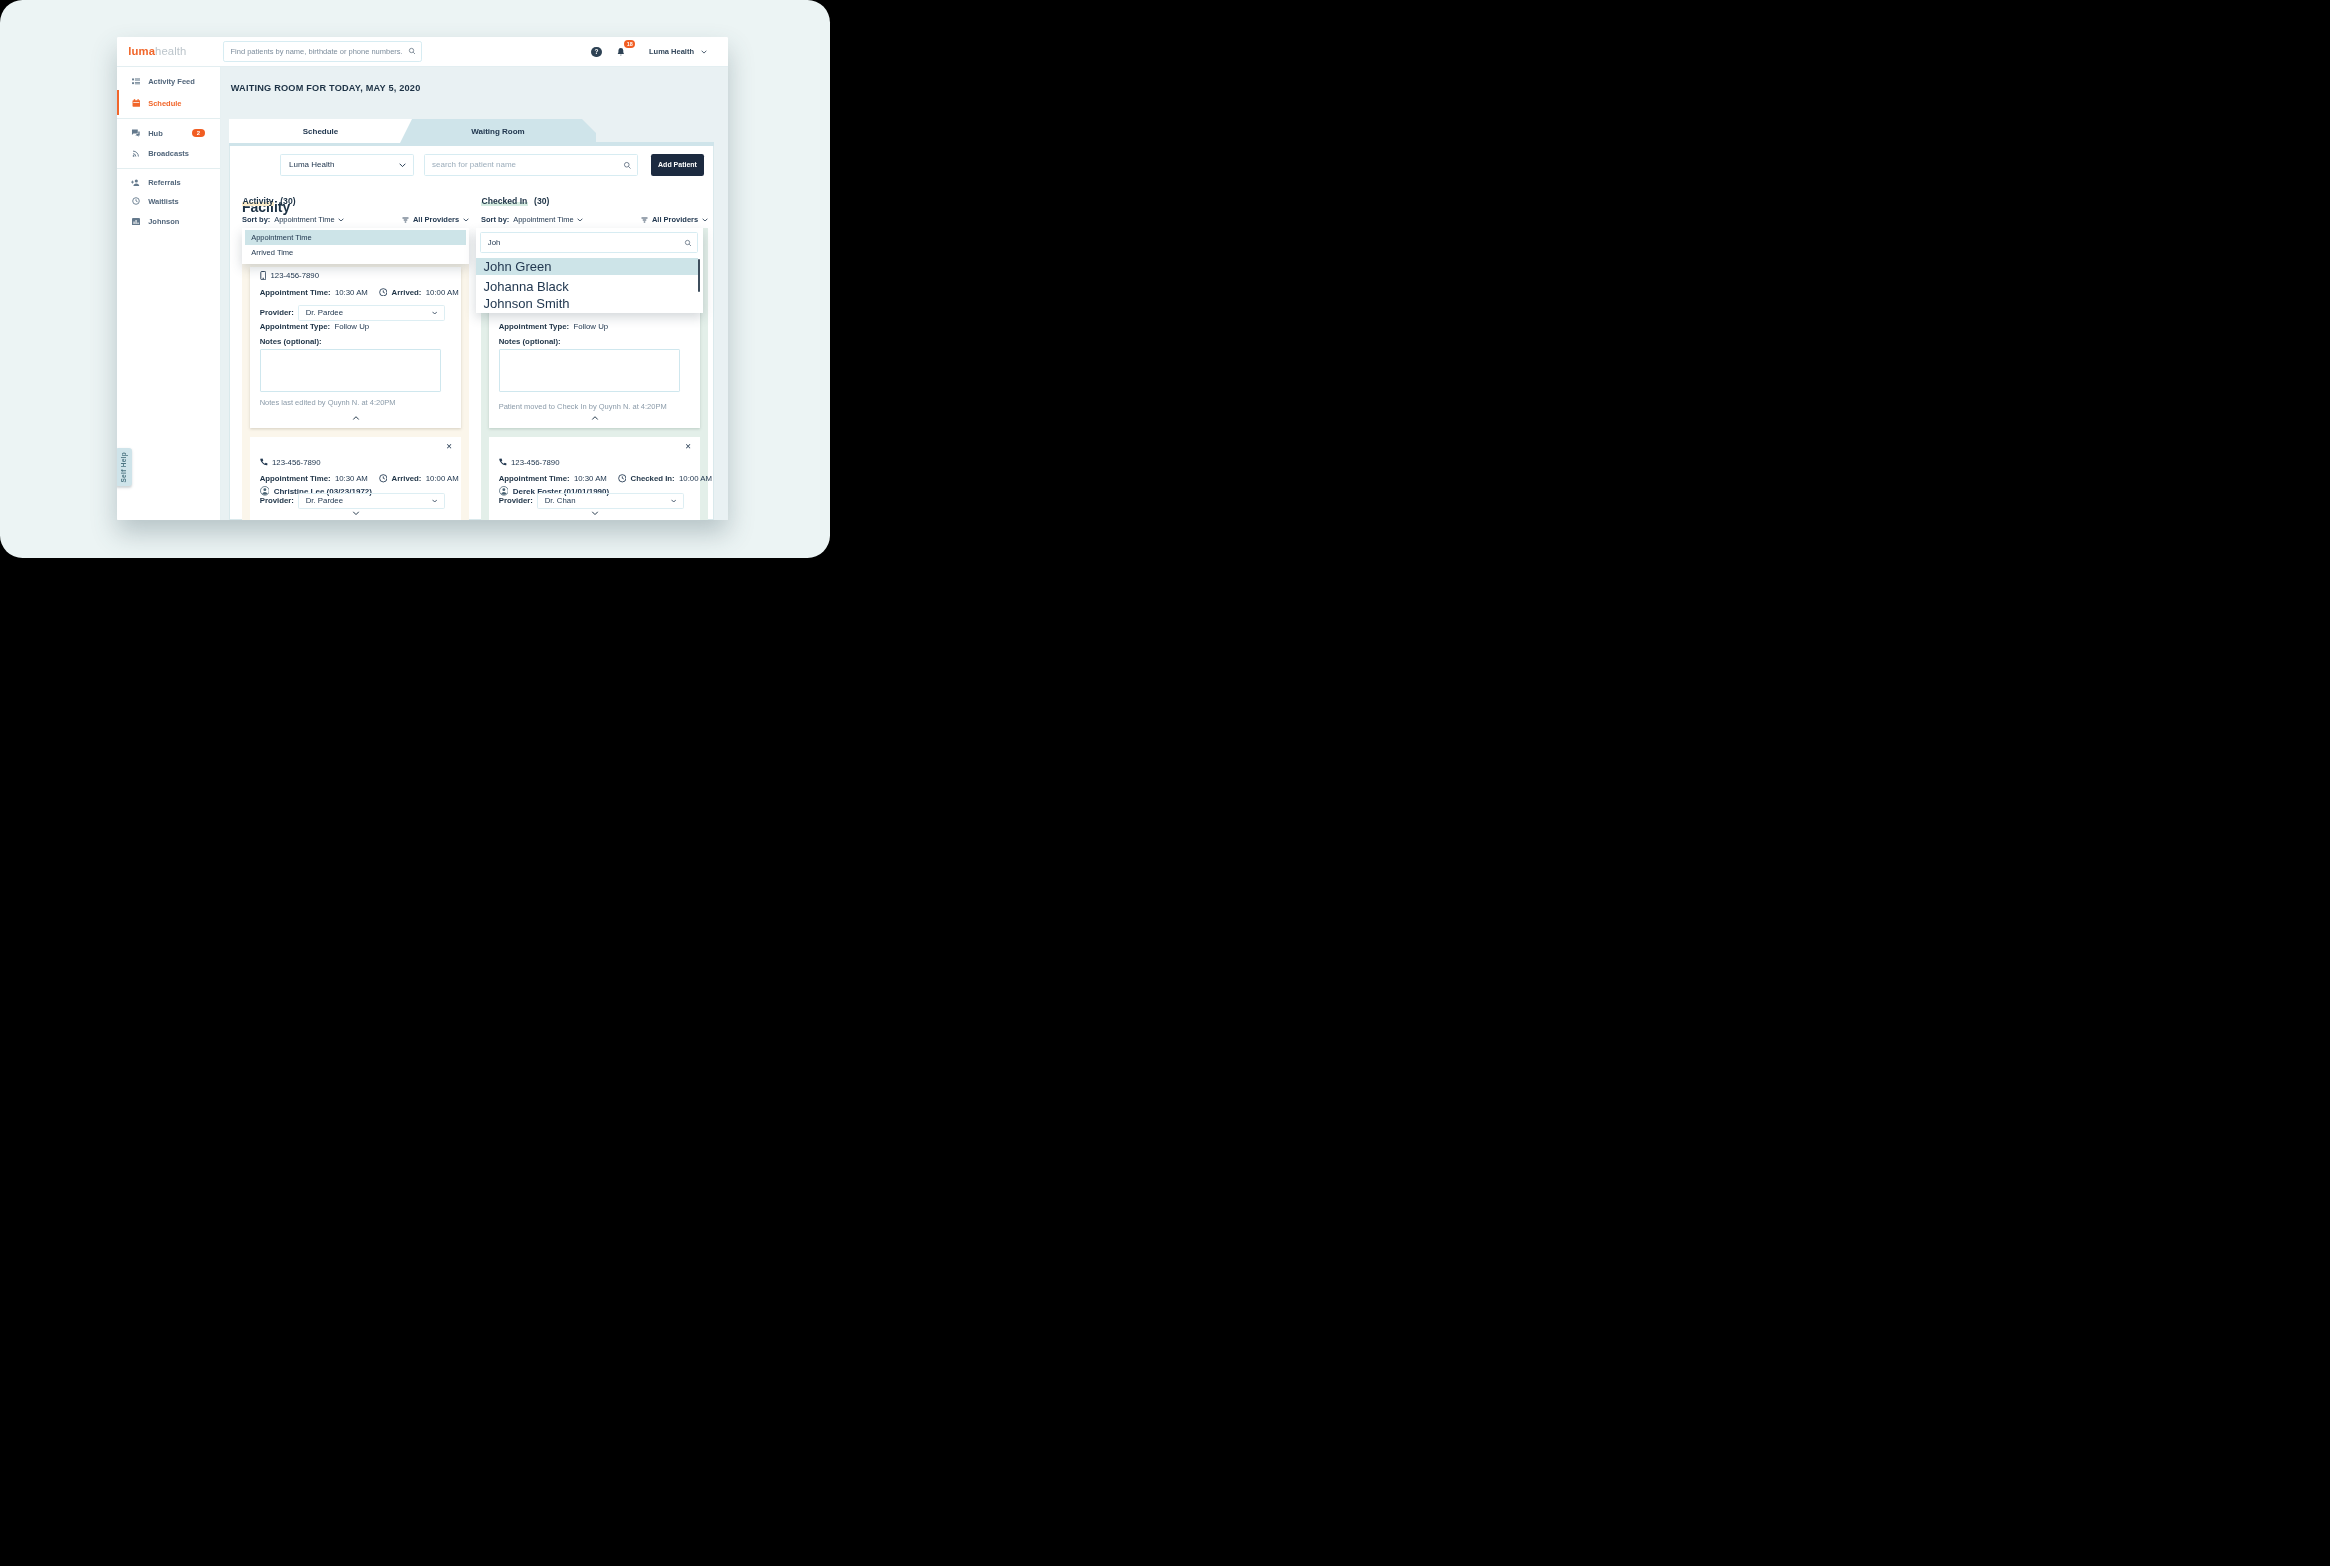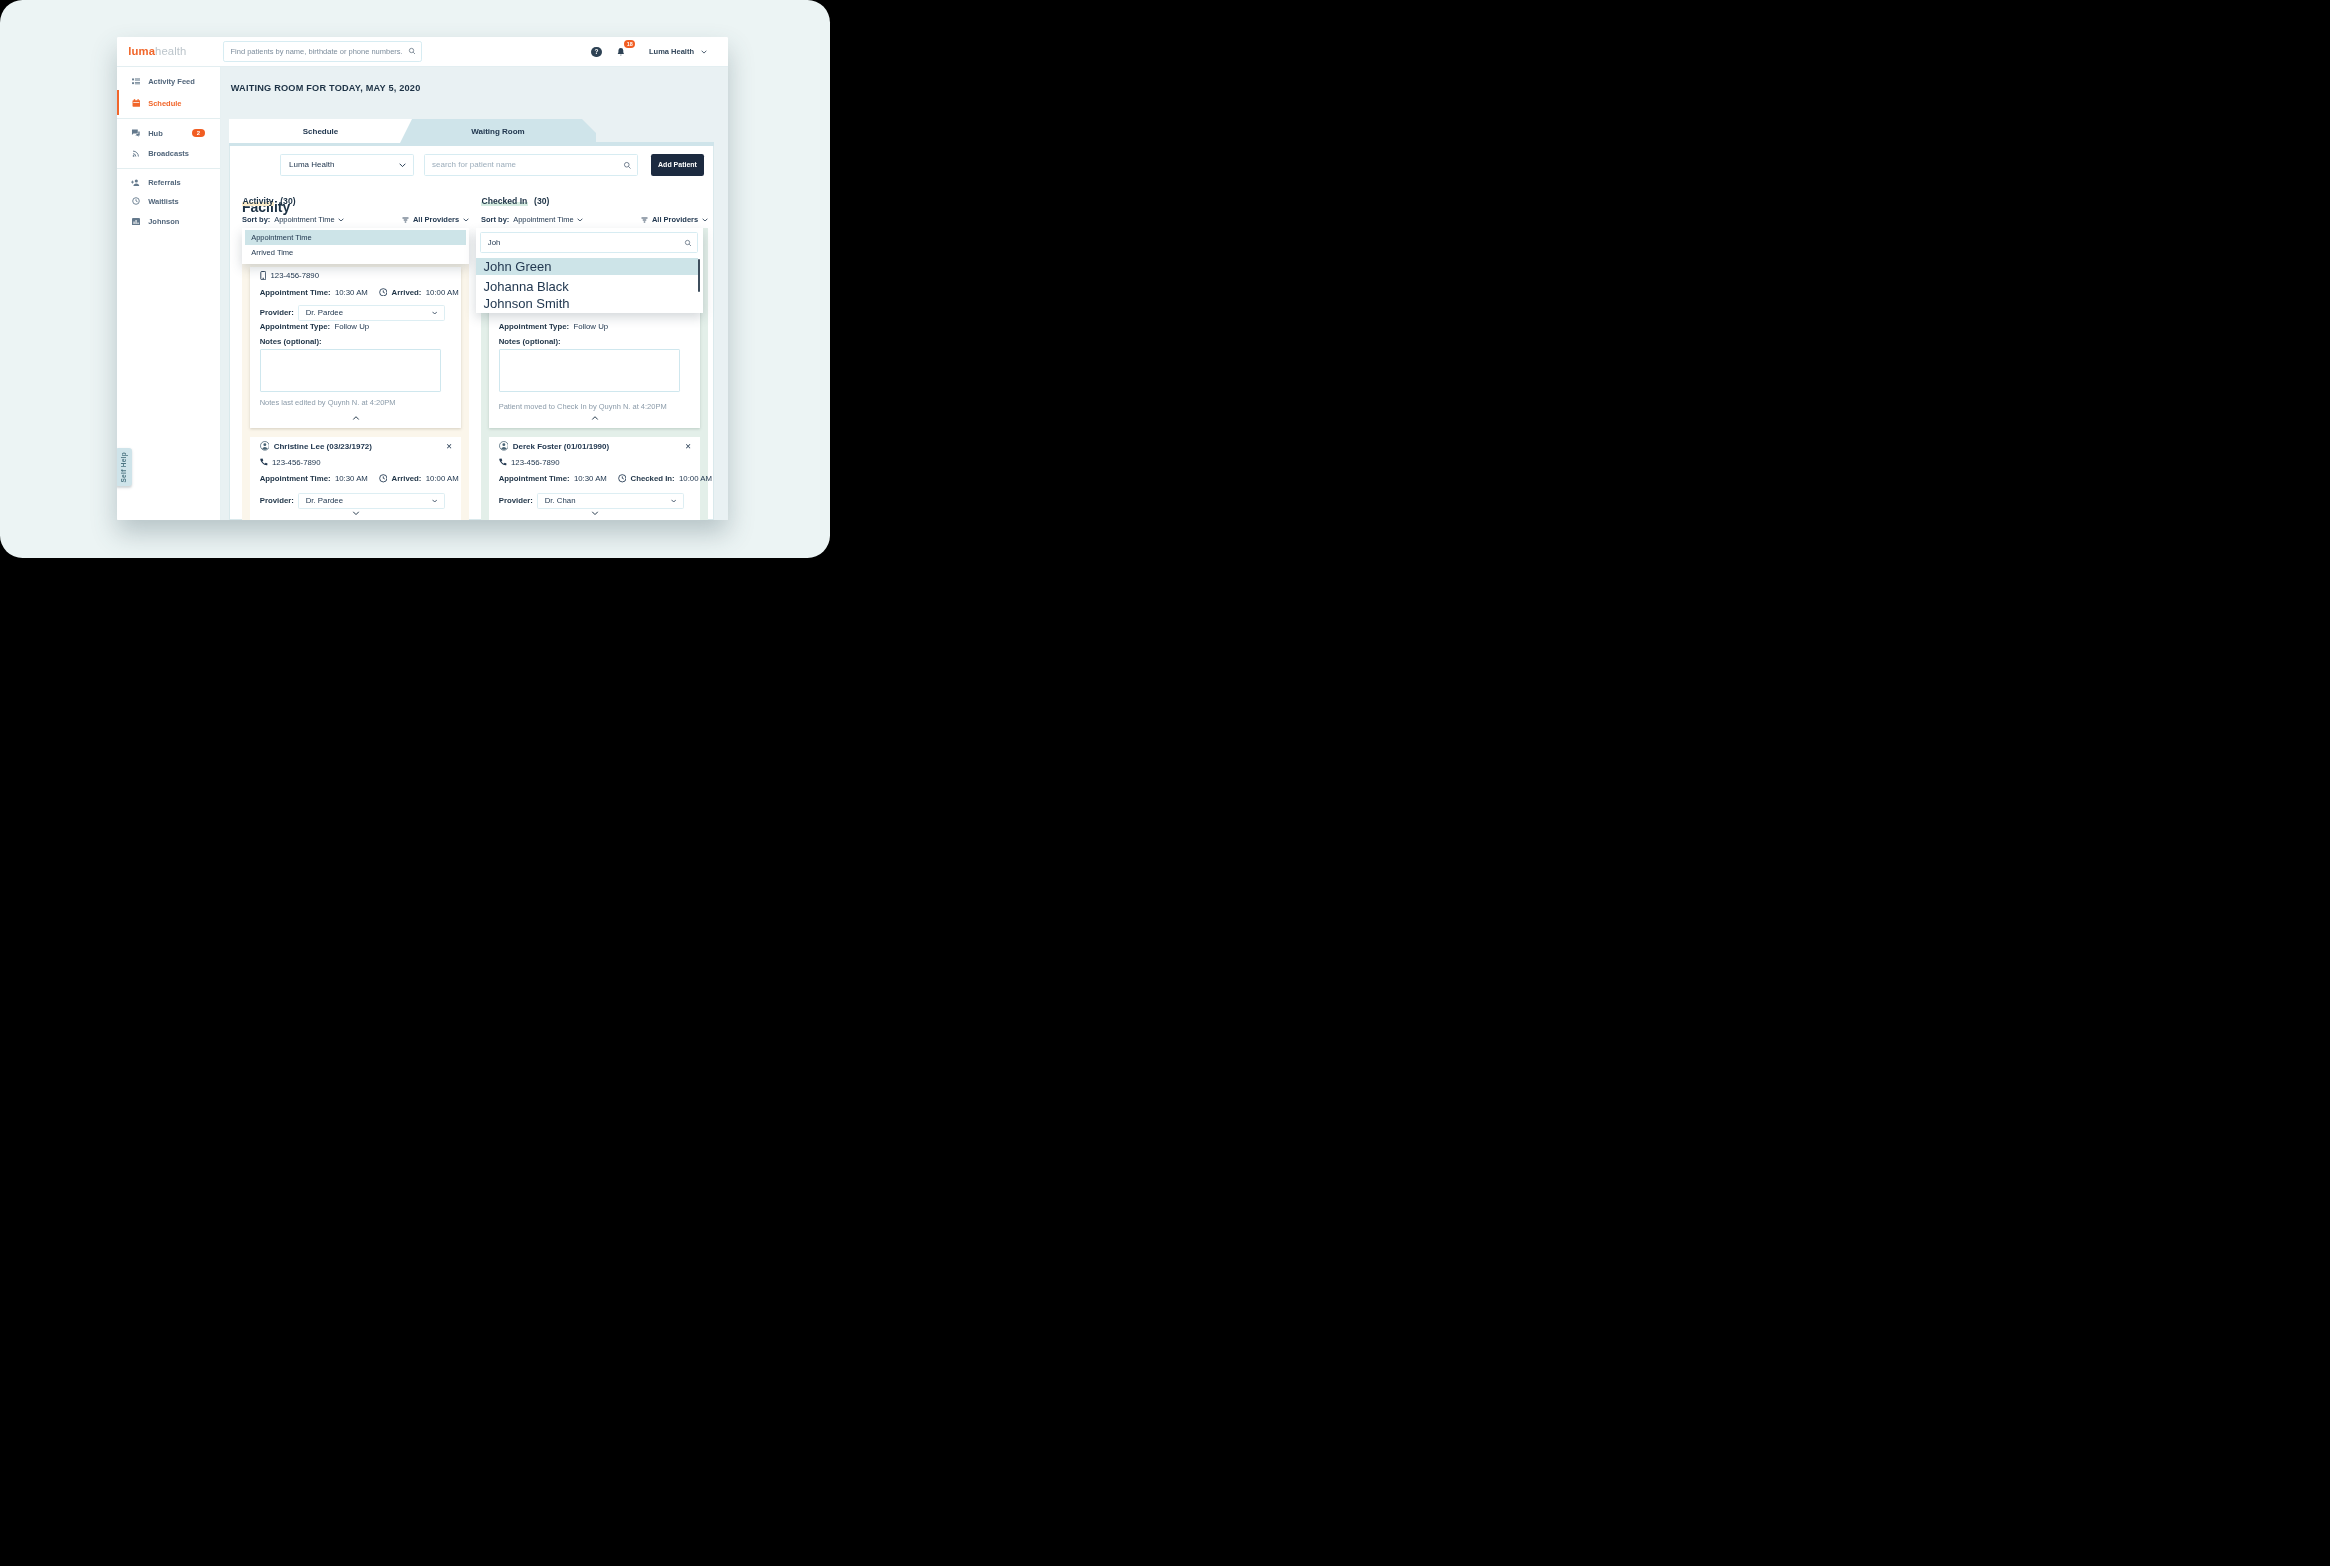--- a/index.html
+++ b/index.html
@@ -76,21 +76,21 @@
   .cream { position:absolute; left:12px; top:82px; width:227px; height:292px; background:#fbf6eb; }
   .mint  { position:absolute; left:251px; top:82px; width:227px; height:292px; background:#e3efe9; }
 
   
   .card { position:absolute; width:211px; background:#fff; }
   .card.shadowed { box-shadow:0 2.2px 2.7px rgba(130,120,95,.30); }
   .card.shadowed-g { box-shadow:0 2.2px 2.7px rgba(100,130,115,.30); }
   .crow { position:absolute; left:9.7px; display:flex; align-items:center; gap:4.3px; font-size:7.8px; color:#223850; white-space:nowrap; }
   .crow b { font-weight:800; color:#1d3245; }
   .crow .gap { width:2.2px; }
-  .name-row { font-size:8px; font-weight:bold; }
+  .name-row { font-size:8px; font-weight:bold;margin-top:45px; }
   .card-close { position:absolute; right:8.6px; top:5.4px; font-size:7.5px; color:#223850; cursor:pointer; }
   .prov-select { position:relative; width:147px; height:16px; border:1.1px solid #ddeef3; border-radius:1.6px; display:flex; align-items:center;
                  padding-left:6.5px; font-size:7.8px; color:#223850; cursor:pointer; }
   .notes-area { position:absolute; left:9.7px; width:181px; height:43px; border:0.5px solid #cfe7ee; border-radius:1.1px; resize:none;
                 font-family:inherit; font-size:7.5px; color:#223850; outline:none; }
   .card-footer { position:absolute; left:9.7px; font-size:7.5px; color:#8b9ba9; }
   .collapse-btn { position:absolute; left:50%; transform:translateX(-50%); cursor:pointer; background:none; border:none; }
 
   
   .menu { position:absolute; background:#fff; box-shadow:0 5.4px 10.8px rgba(50,70,80,.22); z-index:15; }

